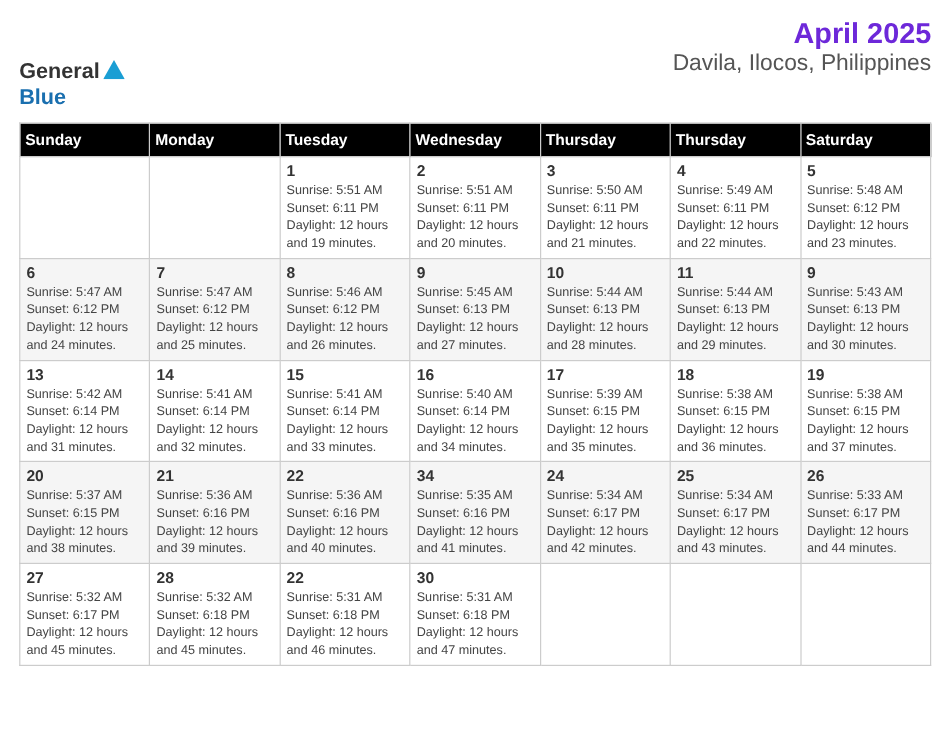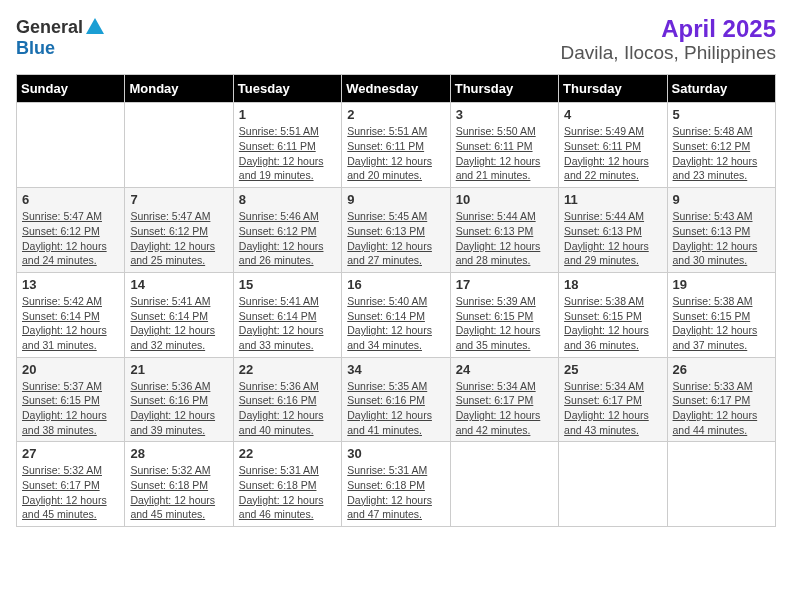--- a/index.html
+++ b/index.html
@@ -13,20 +13,21 @@
     .header-area {
       display: flex;
       justify-content: space-between;
       align-items: flex-start;
       margin-bottom: 10px;
     }
     .logo {
       display: flex;
       flex-direction: column;
       align-items: flex-start;
+      margin-top: 32px;
     }
     .title-area {
       text-align: right;
     }
     .month-title {
       font-size: 24px;
       font-weight: bold;
       color: #6d28d9;
       line-height: 1.1;
     }
@@ -65,21 +66,20 @@
       font-size: 13px;
       font-weight: bold;
       color: #333;
       display: block;
       margin-bottom: 2px;
     }
     .day-info {
       font-size: 10.5px;
       color: #444;
       line-height: 1.4;
-      text-decoration: underline;
     }
     .empty-cell {
       background: #fff !important;
     }
     .logo-text-row {
       display: flex;
       align-items: center;
     }
   </style>
 </head>

